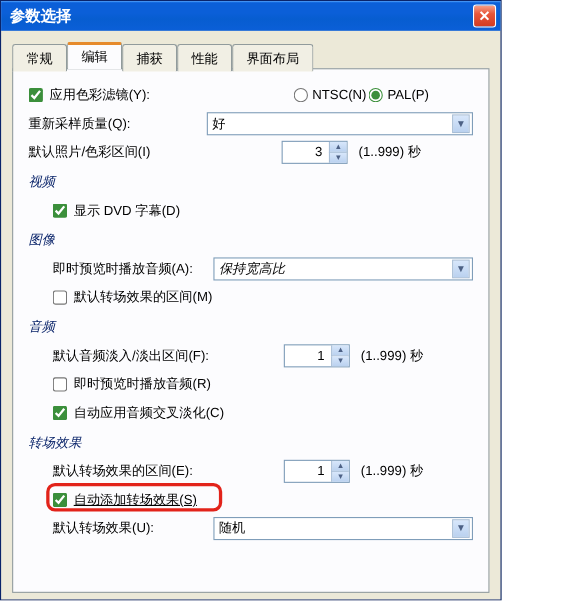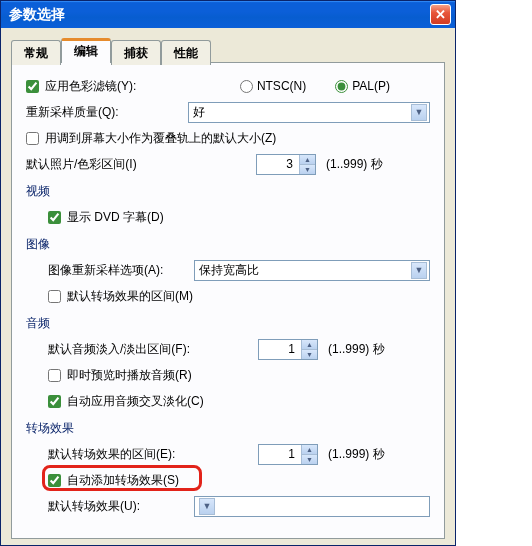--- a/index.html
+++ b/index.html
@@ -51,21 +51,20 @@
     flex: 1;
     padding: 10px 10px 6px 10px;
     display: flex;
     flex-direction: column;
   }
   .tabs {
     display: flex;
     margin-bottom: -1px;
     position: relative;
     z-index: 2;
-    font-weight: bold;
   }
   .tab {
     padding: 4px 12px 3px 12px;
     border: 1px solid #919b9c;
     border-bottom: none;
     background: #f1efe4;
     margin-right: 0px;
     border-radius: 3px 3px 0 0;
     position: relative;
     top: 1px;
@@ -155,20 +154,21 @@
     align-items: center;
     justify-content: center;
     color: #4d6185;
     font-size: 7px;
     line-height: 1;
   }
   .spinner .sbtn:first-child { border-bottom: 1px solid #a7bdd6; }
   .section-hdr {
     color: #0a246a;
     margin: 8px 0 6px 0;
+    font-style: italic;
   }
   .indent { padding-left: 22px; }
   .red-highlight {
     position: absolute;
     border: 3px solid #e2231a;
     border-radius: 8px;
     pointer-events: none;
   }
   .range-txt { margin-left: 10px; }
 </style>
@@ -179,49 +179,46 @@
   <div class="titlebar">
     <span class="title">参数选择</span>
     <div class="close-btn">✕</div>
   </div>
   <div class="content">
     <div class="tabs">
       <div class="tab inactive">常规</div>
       <div class="tab active">编辑</div>
       <div class="tab inactive">捕获</div>
       <div class="tab inactive">性能</div>
+      <div class="tab inactive">界面布局</div>
     </div>
     <div class="panel" style="position:relative;">
 
       <div class="row">
         <input type="checkbox" checked="" style="">
         <span class="lbl">应用色彩滤镜(Y):</span>
         <span style="flex:1"></span>
-        <label style="display:flex;align-items:center;margin-right:29px;justify-content:flex-end;">
+        <label style="display:flex;align-items:center;margin-right:2px;justify-content:flex-end;">
           <input type="radio" name="std" style="">
           <span>NTSC(N)</span>
         </label>
         <label style="display:flex;align-items:flex-end;margin-right:40px;">
           <input type="radio" name="std" checked="" style="">
           <span>PAL(P)</span>
         </label>
       </div>
 
       <div class="row">
         <span class="lbl" style="width:162px">重新采样质量(Q):</span>
         <div class="select" style="width:280px;">
           <span class="val">好</span>
           <span class="dd">▼</span>
         </div>
       </div>
 
-      <div class="row">
-        <input type="checkbox" style="">
-        <span class="lbl">用调到屏幕大小作为覆叠轨上的默认大小(Z)</span>
-      </div>
 
       <div class="row">
         <span class="lbl" style="width:230px">默认照片/色彩区间(I)</span>
         <div class="spinner">
           <span class="sval">3</span>
           <div class="sbtns">
             <div class="sbtn">▲</div>
             <div class="sbtn">▼</div>
           </div>
         </div>
@@ -232,22 +229,22 @@
       <div class="indent">
         <div class="row">
           <input type="checkbox" checked="" style="">
           <span class="lbl">显示 DVD 字幕(D)</span>
         </div>
       </div>
 
       <div class="section-hdr">图像</div>
       <div class="indent">
         <div class="row">
-          <span class="lbl" style="width:146px">图像重新采样选项(A):</span>
-          <div class="select" style="width:278px;">
+          <span class="lbl" style="width:146px">即时预览时播放音频(A):</span>
+          <div class="select" style="width:278px;font-style:italic;">
             <span class="val">保持宽高比</span>
             <span class="dd">▼</span>
           </div>
         </div>
         <div class="row">
           <input type="checkbox" style="">
           <span class="lbl">默认转场效果的区间(M)</span>
         </div>
       </div>
 
@@ -280,28 +277,29 @@
           <span class="lbl" style="width:210px">默认转场效果的区间(E):</span>
           <div class="spinner">
             <span class="sval">1</span>
             <div class="sbtns">
               <div class="sbtn">▲</div>
               <div class="sbtn">▼</div>
             </div>
           </div>
           <span class="range-txt">(1..999) 秒</span>
         </div>
-        <div class="row" style="position:relative;">
+        <div class="row" style="position:relative;text-decoration:underline;">
           <input type="checkbox" checked="" style="">
           <span class="lbl">自动添加转场效果(S)</span>
           <div class="red-highlight" style="left:-6px; top:-4px; width:160px; height:26px;"></div>
         </div>
         <div class="row">
           <span class="lbl" style="width:146px">默认转场效果(U):</span>
           <div class="select" style="width:278px;">
+            <span class="val">随机</span>
             <span class="dd">▼</span>
           </div>
         </div>
       </div>
 
     </div>
   </div>
 
 </div>
 

